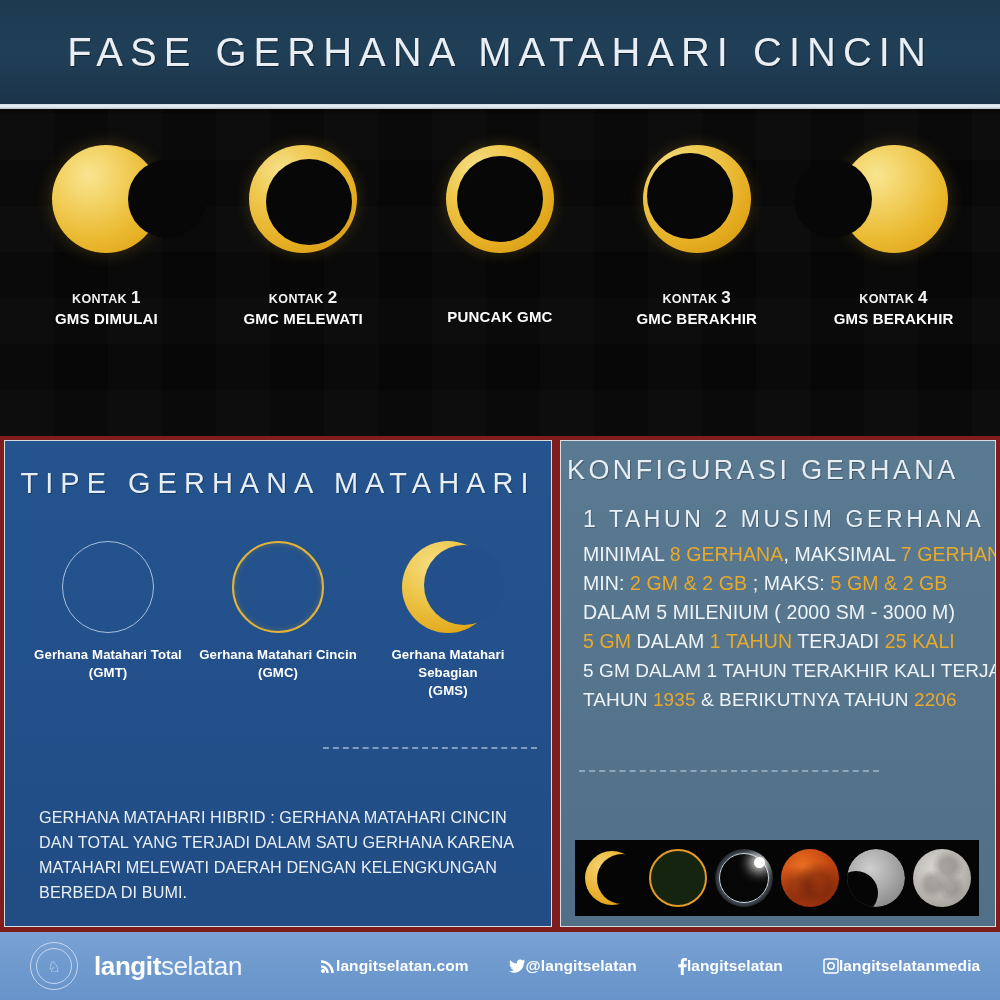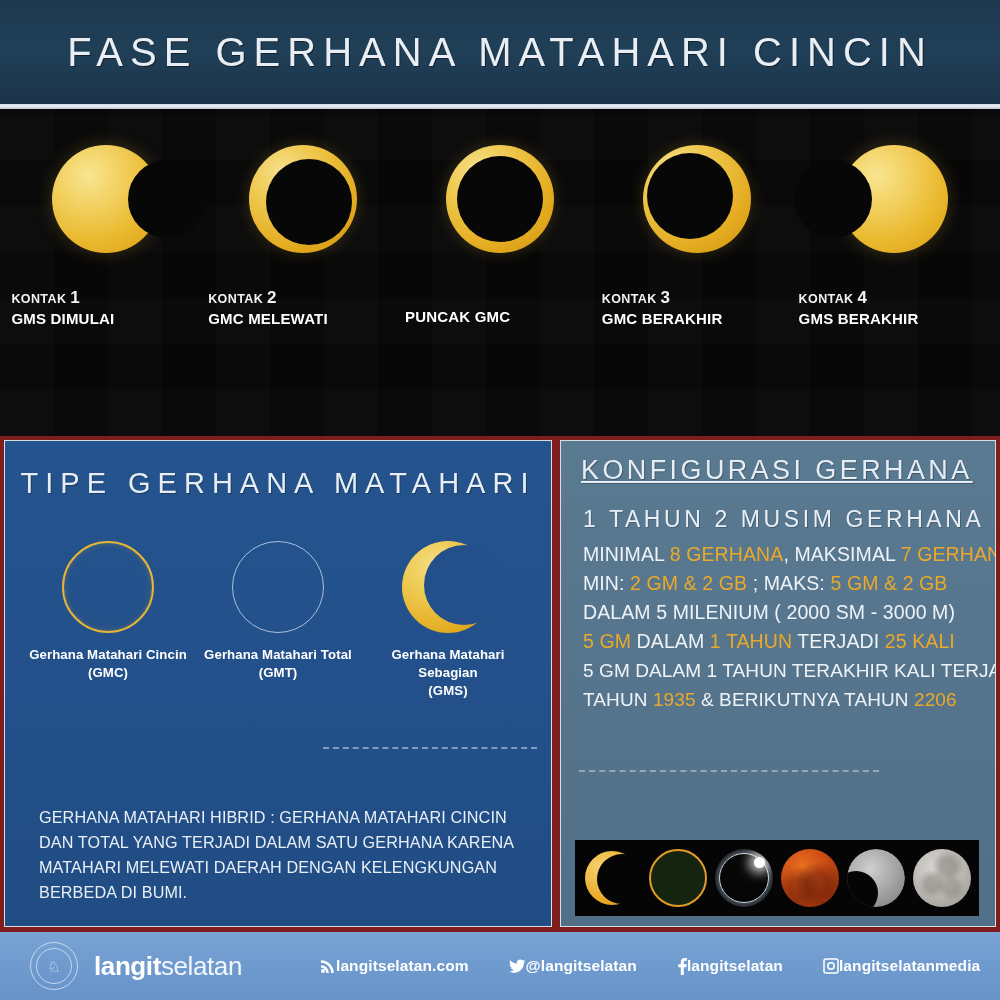--- a/index.html
+++ b/index.html
@@ -47,21 +47,21 @@
       repeating-linear-gradient(90deg,rgba(255,255,255,.012) 0 54px,rgba(0,0,0,0) 54px 108px),
       repeating-linear-gradient(0deg,rgba(255,255,255,.012) 0 46px,rgba(0,0,0,0) 46px 92px);
     pointer-events:none;
   }
   .phase-row{
     position:absolute; inset:0;
     display:flex; align-items:flex-start; justify-content:space-around;
     padding:0 8px;
   }
   .phase{
-    width:190px; text-align:left; position:relative;
+    width:190px; text-align:center; position:relative;
   }
   .phase .art{
     height:180px; display:flex; align-items:center; justify-content:center;
     position:relative;
   }
   .phase .caption{ position:relative; }
   .cap-top{
     color:#f2f2f2; font-size:12.5px; font-weight:700; letter-spacing:.4px;
     line-height:17px; white-space:nowrap;
   }
@@ -124,21 +124,21 @@
     color:#e6edf4;
     font-weight:400;
     text-shadow:1px 1px 0 rgba(0,0,0,.28);
     white-space:nowrap;
   }
   .panel-left .panel-title{
     font-size:29px; letter-spacing:7px; text-align:center;
     margin-top:26px;
   }
   .panel-right .panel-title{
-    font-size:27px; letter-spacing:3.4px; padding-left:20px; margin-top:14px;text-decoration:underline;
+    font-size:27px; letter-spacing:3.4px; padding-left:6px; margin-top:14px;
   }
 
   
   .types{
     display:flex; justify-content:space-around; align-items:flex-start;
     margin-top:28px; padding:0 18px;
   }
   .type{ width:165px; text-align:center; }
   .type .art{
     height:118px; display:flex; align-items:center; justify-content:center;
@@ -382,32 +382,32 @@
   </div>
 
   <div class="panels">
 
     <div class="panel-left">
       <div class="panel-title">TIPE GERHANA MATAHARI</div>
 
       <div class="types">
         <div class="type">
           <div class="art">
+            <div class="circ-total"></div>
+          </div>
+          <div class="lbl">Gerhana Matahari Total</div>
+          <div class="lbl">(GMT)</div>
+        </div>
+
+        <div class="type">
+          <div class="art">
             <div class="circ-ring"></div>
           </div>
           <div class="lbl">Gerhana Matahari Cincin</div>
           <div class="lbl">(GMC)</div>
-        </div>
-
-        <div class="type">
-          <div class="art">
-            <div class="circ-total"></div>
-          </div>
-          <div class="lbl">Gerhana Matahari Total</div>
-          <div class="lbl">(GMT)</div>
         </div>
 
         <div class="type">
           <div class="art">
             <div class="crescent">
               <div class="outer"></div>
               <div class="cut"></div>
             </div>
           </div>
           <div class="lbl">Gerhana Matahari Sebagian</div>

